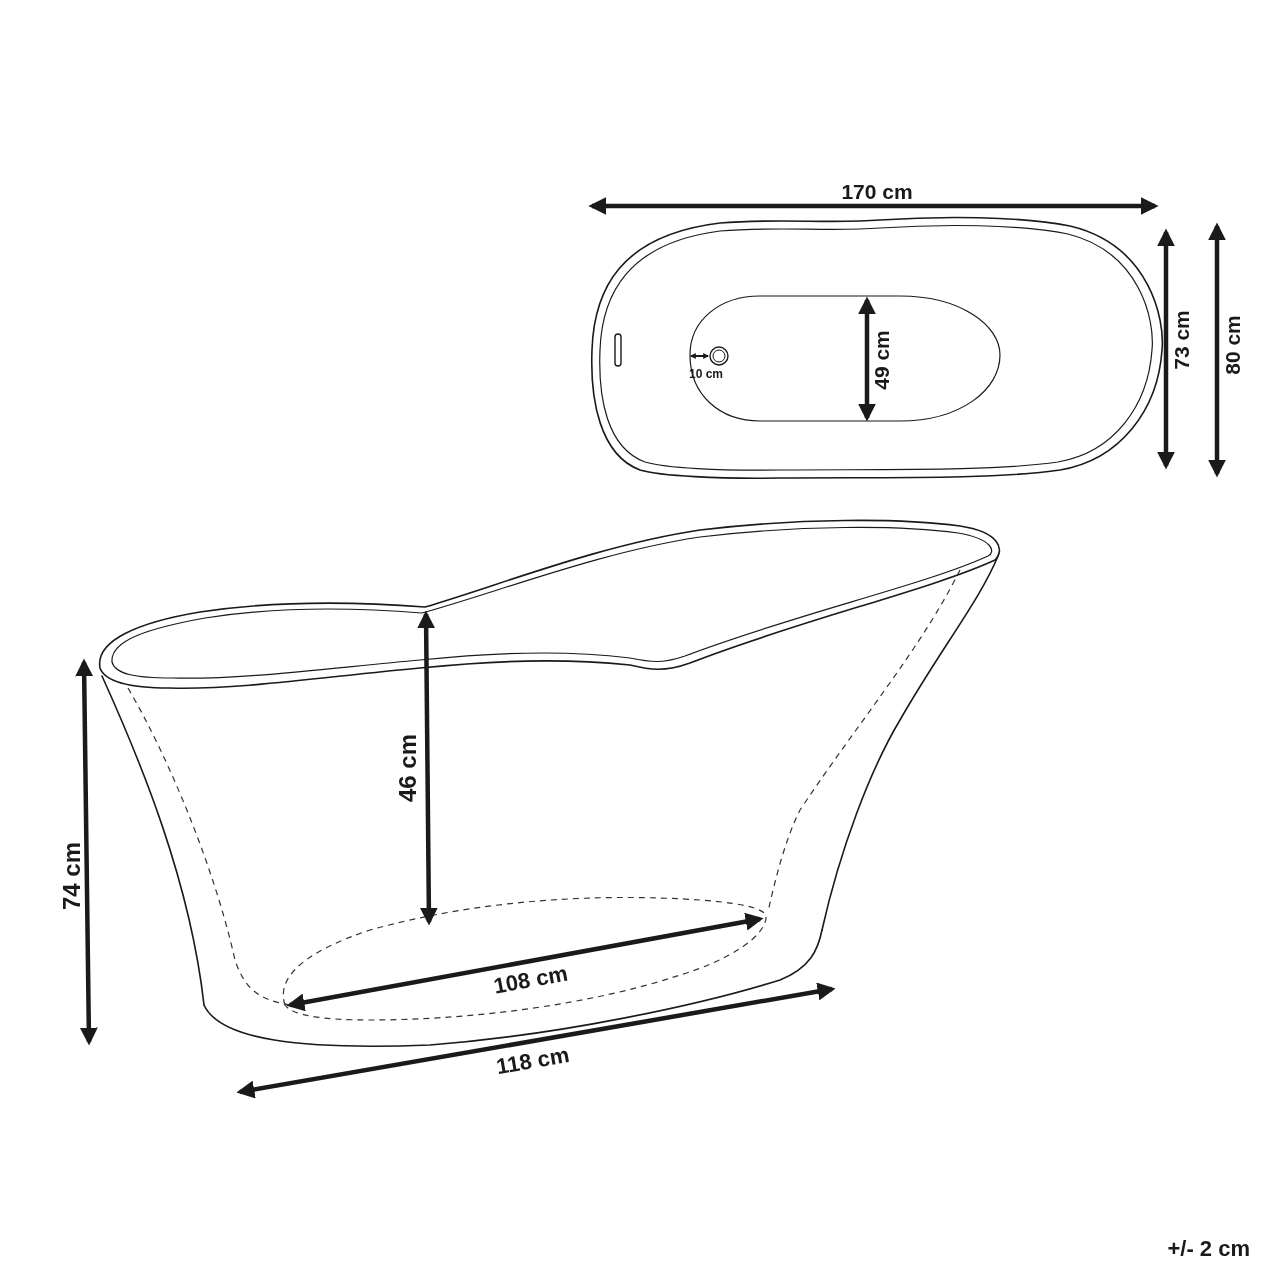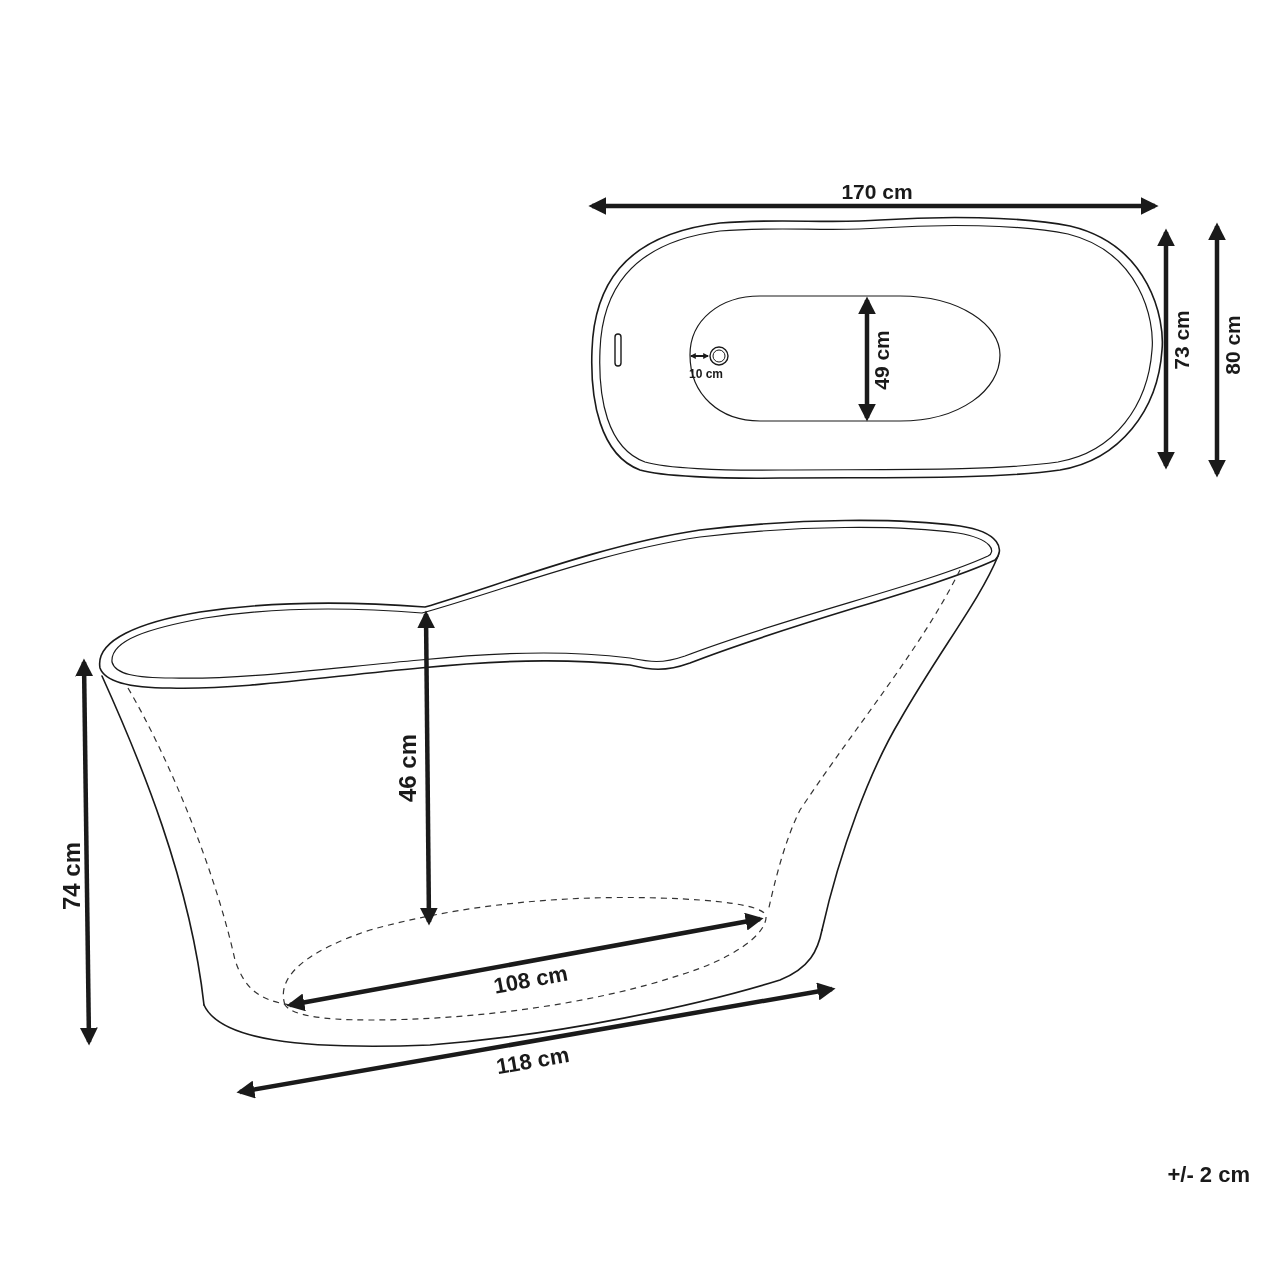--- a/index.html
+++ b/index.html
@@ -27,21 +27,21 @@
     .dim-line { stroke: #1a1a1a; stroke-width: 4.5; fill: none; }
     .dim-line-sm { stroke: #1a1a1a; stroke-width: 2; fill: none; }
     .dim-text {
       font-family: "Liberation Sans", sans-serif;
       font-weight: bold;
       fill: #1a1a1a;
     }
     .tolerance {
       position: absolute;
       right: 30px;
-      top: 1162px;
+      top: 1236px;
       font-family: "Liberation Sans", sans-serif;
       font-weight: bold;
       font-size: 22px;
       color: #1a1a1a;
     }
   </style>
 </head>
 <body>
 
 <svg id="drawing" viewBox="0 0 1280 1280" xmlns="http://www.w3.org/2000/svg">

